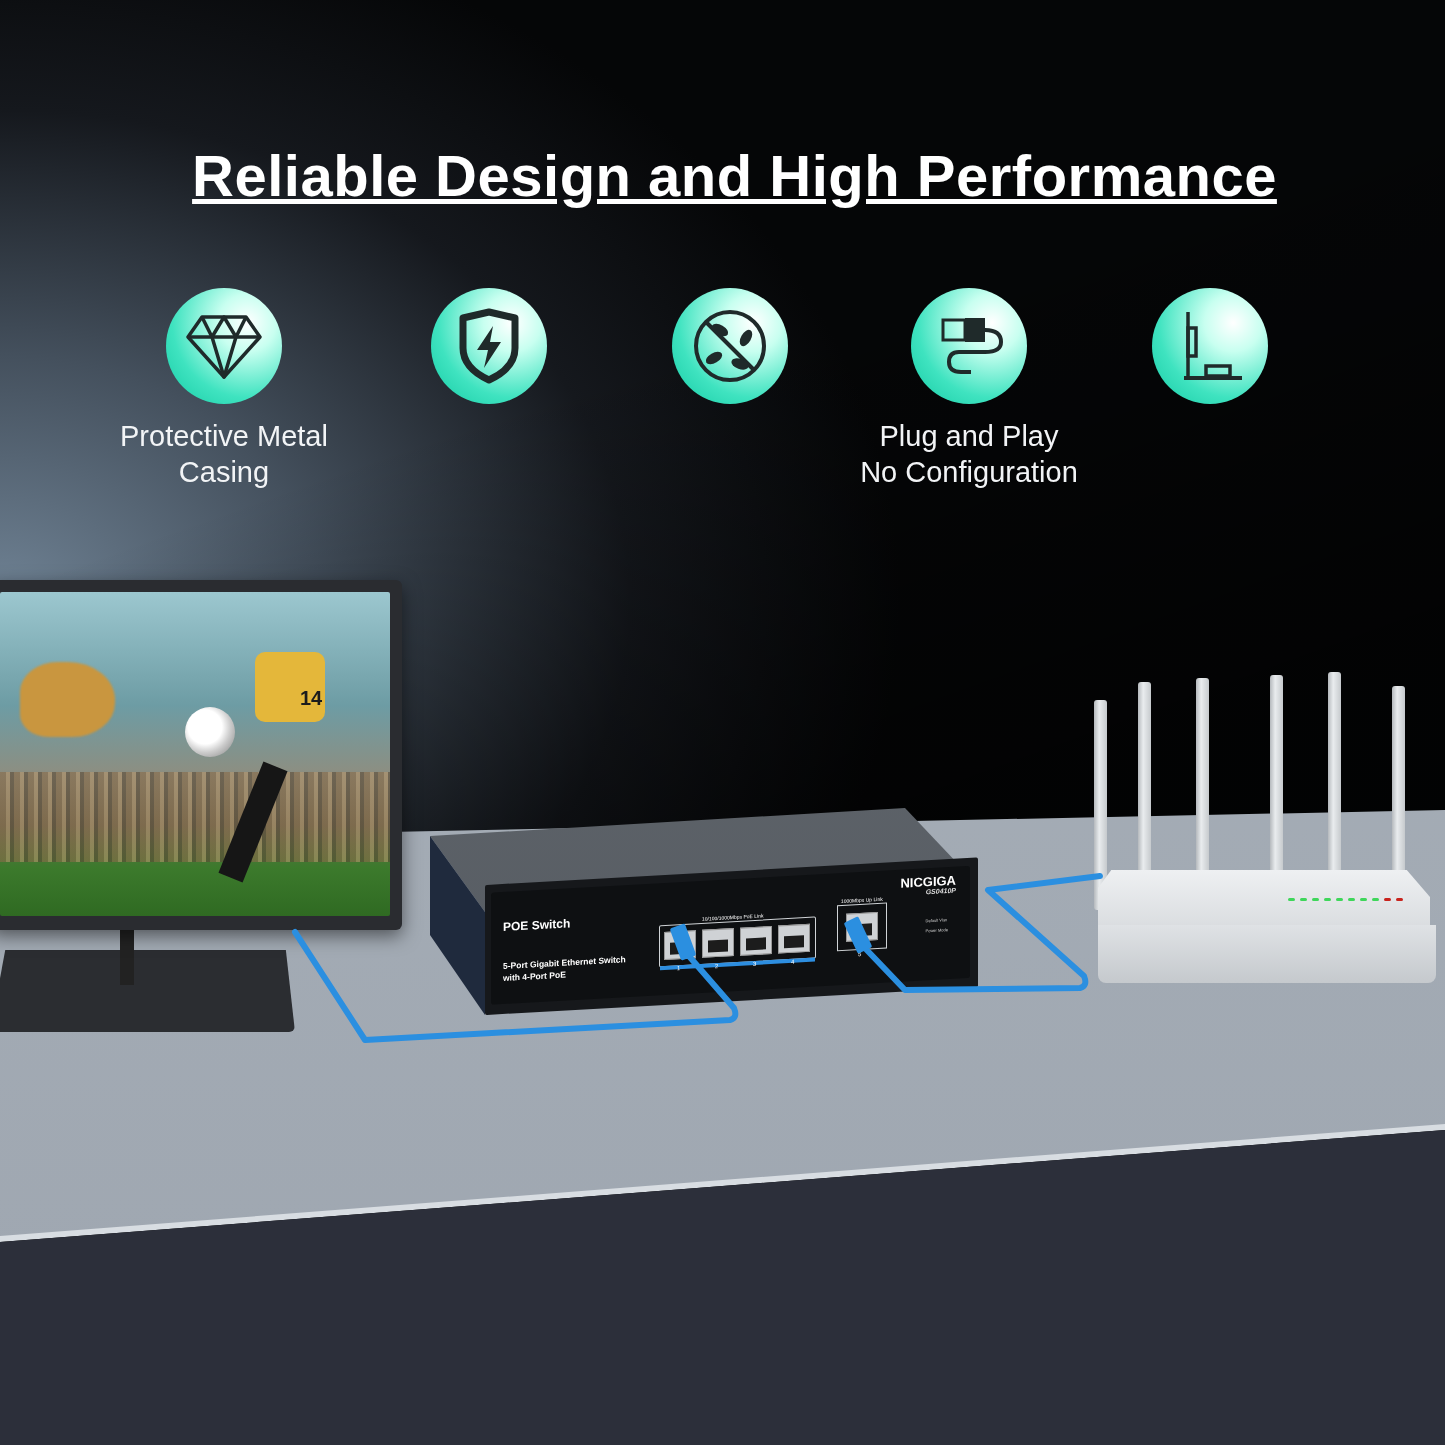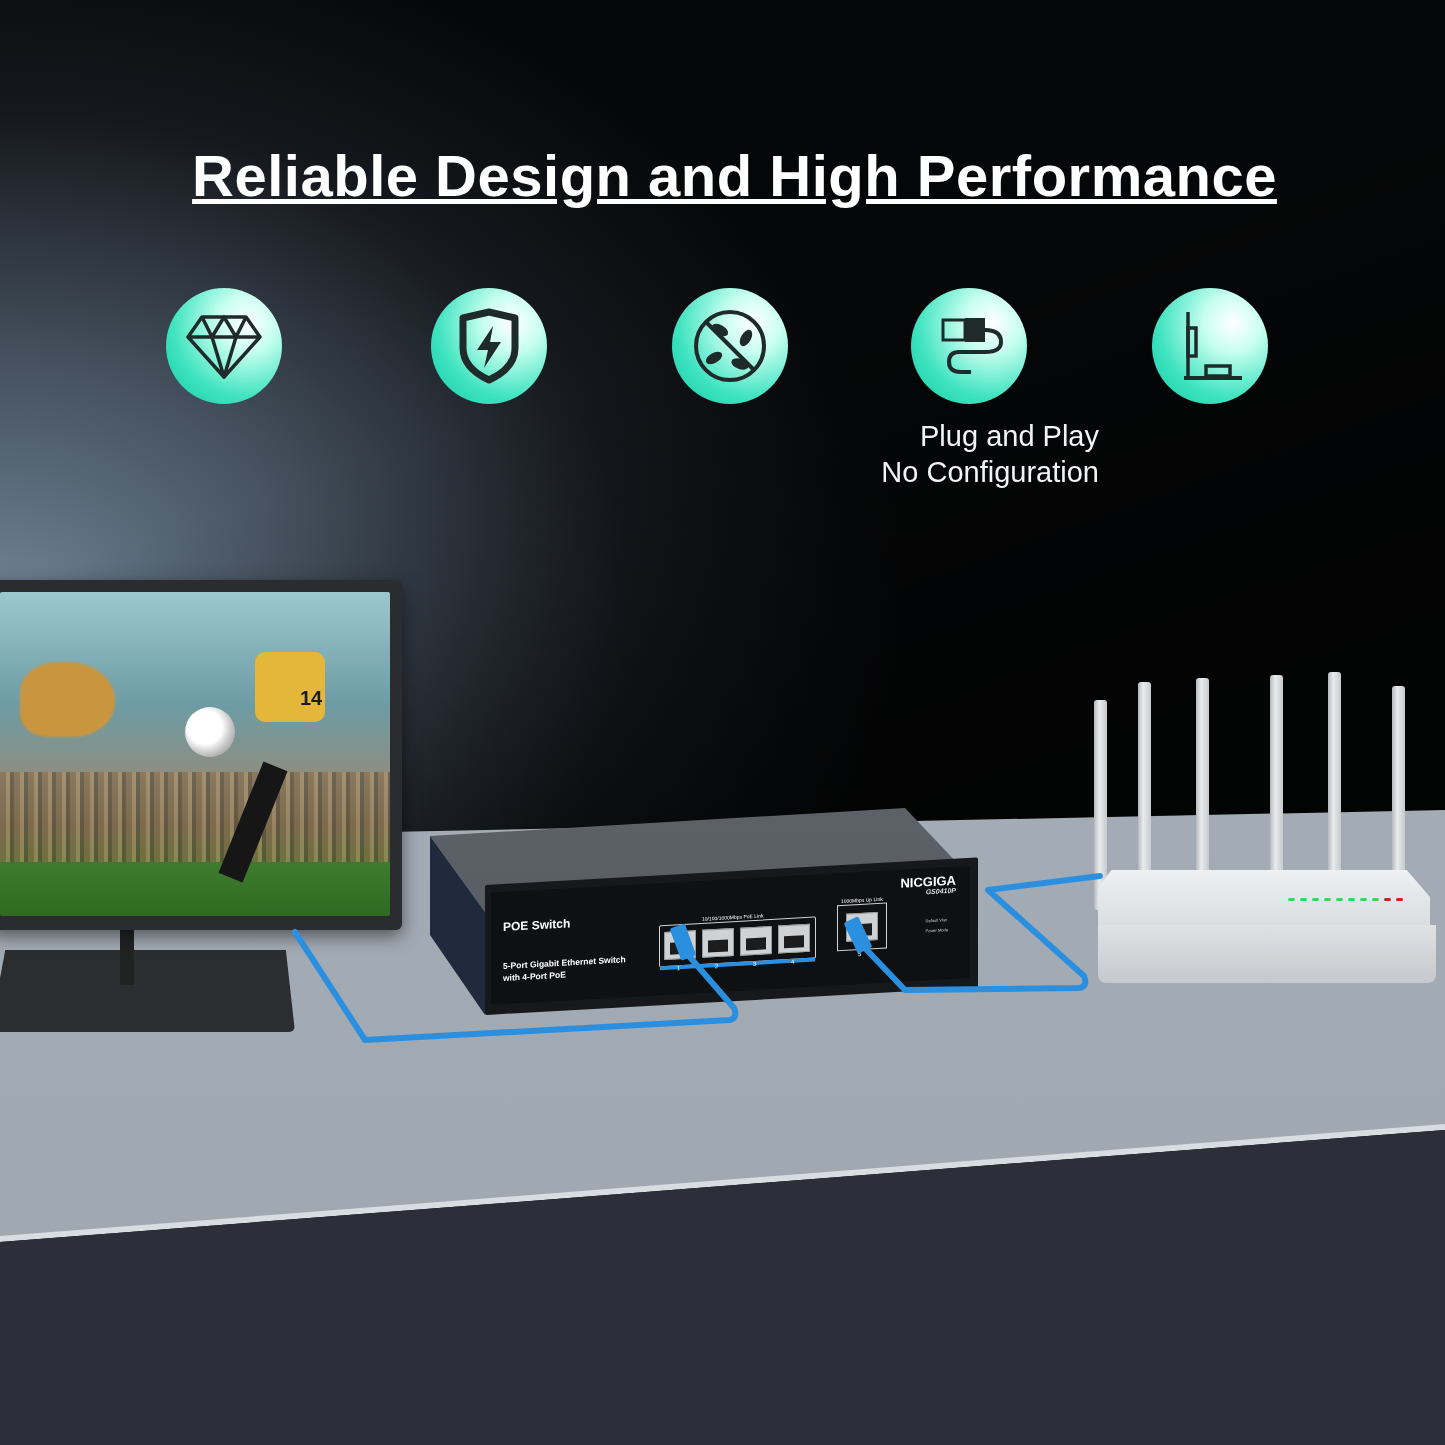--- a/index.html
+++ b/index.html
@@ -86,20 +86,21 @@
     <div class="circle">
       <svg width="80" height="70" viewBox="0 0 80 70">
           <g fill="none" stroke="#1f2a2a" stroke-width="3.5" stroke-linejoin="round">
         <polygon points="18,6 62,6 76,26 40,66 4,26"></polygon>
             <line x1="4" y1="26" x2="76" y2="26"></line>
         <polyline points="18,6 28,26 40,66 52,26 62,6"></polyline>
             <polyline points="28,26 40,6 52,26"></polyline>
           </g>
         </svg>
     </div>
+    <div class="label"><span>Protective Metal</span><br><span>Casing</span></div>
   </div>
 
   <div class="feature" style="left:359px;">
     <div class="circle">
       <svg width="64" height="76" viewBox="0 0 64 76">
           <path d="M6 10 L32 4 L58 10 L58 40 Q58 60 32 72 Q6 60 6 40 Z" fill="none" stroke="#1f2a2a" stroke-width="7" stroke-linejoin="round"></path>
         <polygon points="36,18 20,42 31,42 27,60 44,34 33,34" fill="#1f2a2a"></polygon>
         </svg>
     </div>
   </div>
@@ -112,21 +113,21 @@
         <g fill="#1f2a2a">
             <ellipse cx="30" cy="24" rx="9" ry="5" transform="rotate(30 30 24)"></ellipse>
             <ellipse cx="56" cy="32" rx="9" ry="5" transform="rotate(-60 56 32)"></ellipse>
         <ellipse cx="24" cy="52" rx="9" ry="5" transform="rotate(-30 24 52)"></ellipse>
             <ellipse cx="50" cy="58" rx="9" ry="5" transform="rotate(20 50 58)"></ellipse>
           </g>
         </svg>
     </div>
   </div>
 
-  <div class="feature" style="left:839px;text-align:right;">
+  <div class="feature" style="left:839px;">
     <div class="circle">
       <svg width="80" height="80" viewBox="0 0 80 80">
           <rect x="14" y="14" width="22" height="20" fill="none" stroke="#1f2a2a" stroke-width="3"></rect>
         <rect x="36" y="12" width="20" height="24" fill="#1f2a2a"></rect>
         <path d="M56 24 Q72 24 72 36 Q72 46 56 46 L30 46 Q20 46 20 56 Q20 66 32 66 L42 66" fill="none" stroke="#1f2a2a" stroke-width="4"></path>
         </svg>
     </div>
     <div class="label"><span>Plug and Play</span><br><span>No Configuration</span></div>
   </div>
 

